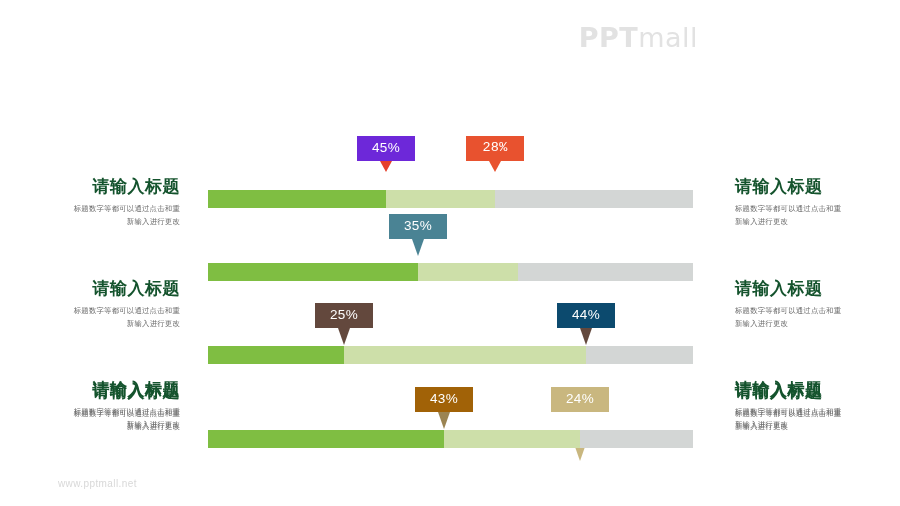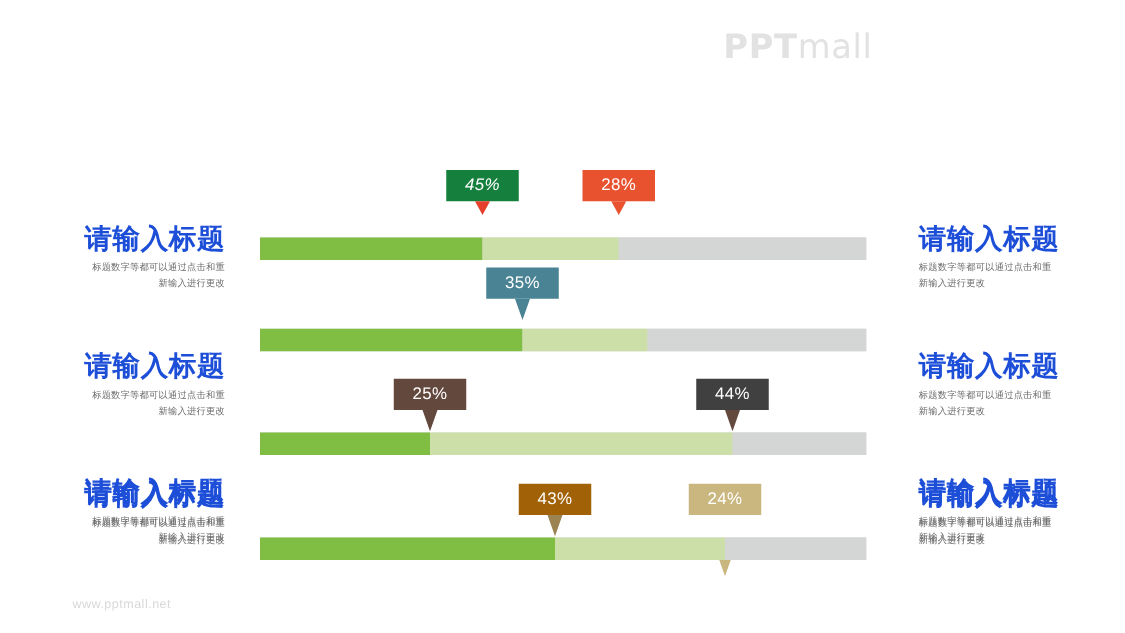--- a/index.html
+++ b/index.html
@@ -48,26 +48,27 @@
 
   
   .textblock {
     position: absolute;
     width: 160px;
   }
   .textblock.left  { text-align: right; }
   .textblock.right { text-align: left; }
 
   .tb-title {
-    font-size: 22px;
+    font-size: 17px;
     font-weight: bold;
-    color: #1d4ed8;
+    color: #14532d;
     line-height: 1.15;
     letter-spacing: 0.5px;
     white-space: nowrap;
+    font-family: Liberation Mono, monospace;
   }
   .tb-desc {
     margin-top: 5px;
     font-size: 7.4px;
     color: #6b6b6b;
     line-height: 1.75;
     letter-spacing: 0.2px;
   }
 
   
@@ -102,26 +103,26 @@
     letter-spacing: 0.3px;
     white-space: nowrap;
   }
   .callout-stem {
     width: 0;
     height: 0;
     border-left: 6px solid transparent;
     border-right: 6px solid transparent;
   }
 
-  .accent-red-a   { background: #15803d; font-style: italic; }
-  .accent-red-b   { background: #e8522f; }
+  .accent-red-a   { background: #6d28d9; }
+  .accent-red-b   { background: #e8522f; font-family: Liberation Mono, monospace; }
   .accent-teal-a  { background: #4a8394; }
   .accent-teal-b  { background: #5d99a9; }
   .accent-brown-a { background: #63483d; }
-  .accent-brown-b { background: #404040; }
+  .accent-brown-b { background: #0c4a6e; }
   .accent-tan-a   { background: #a16207; }
   .accent-tan-b   { background: #c9b77f; }
 </style>
 </head>
 <body>
 
 <div class="slide">
 
   <div class="logo">
     <span>PPT</span><span class="mall">mall</span>

